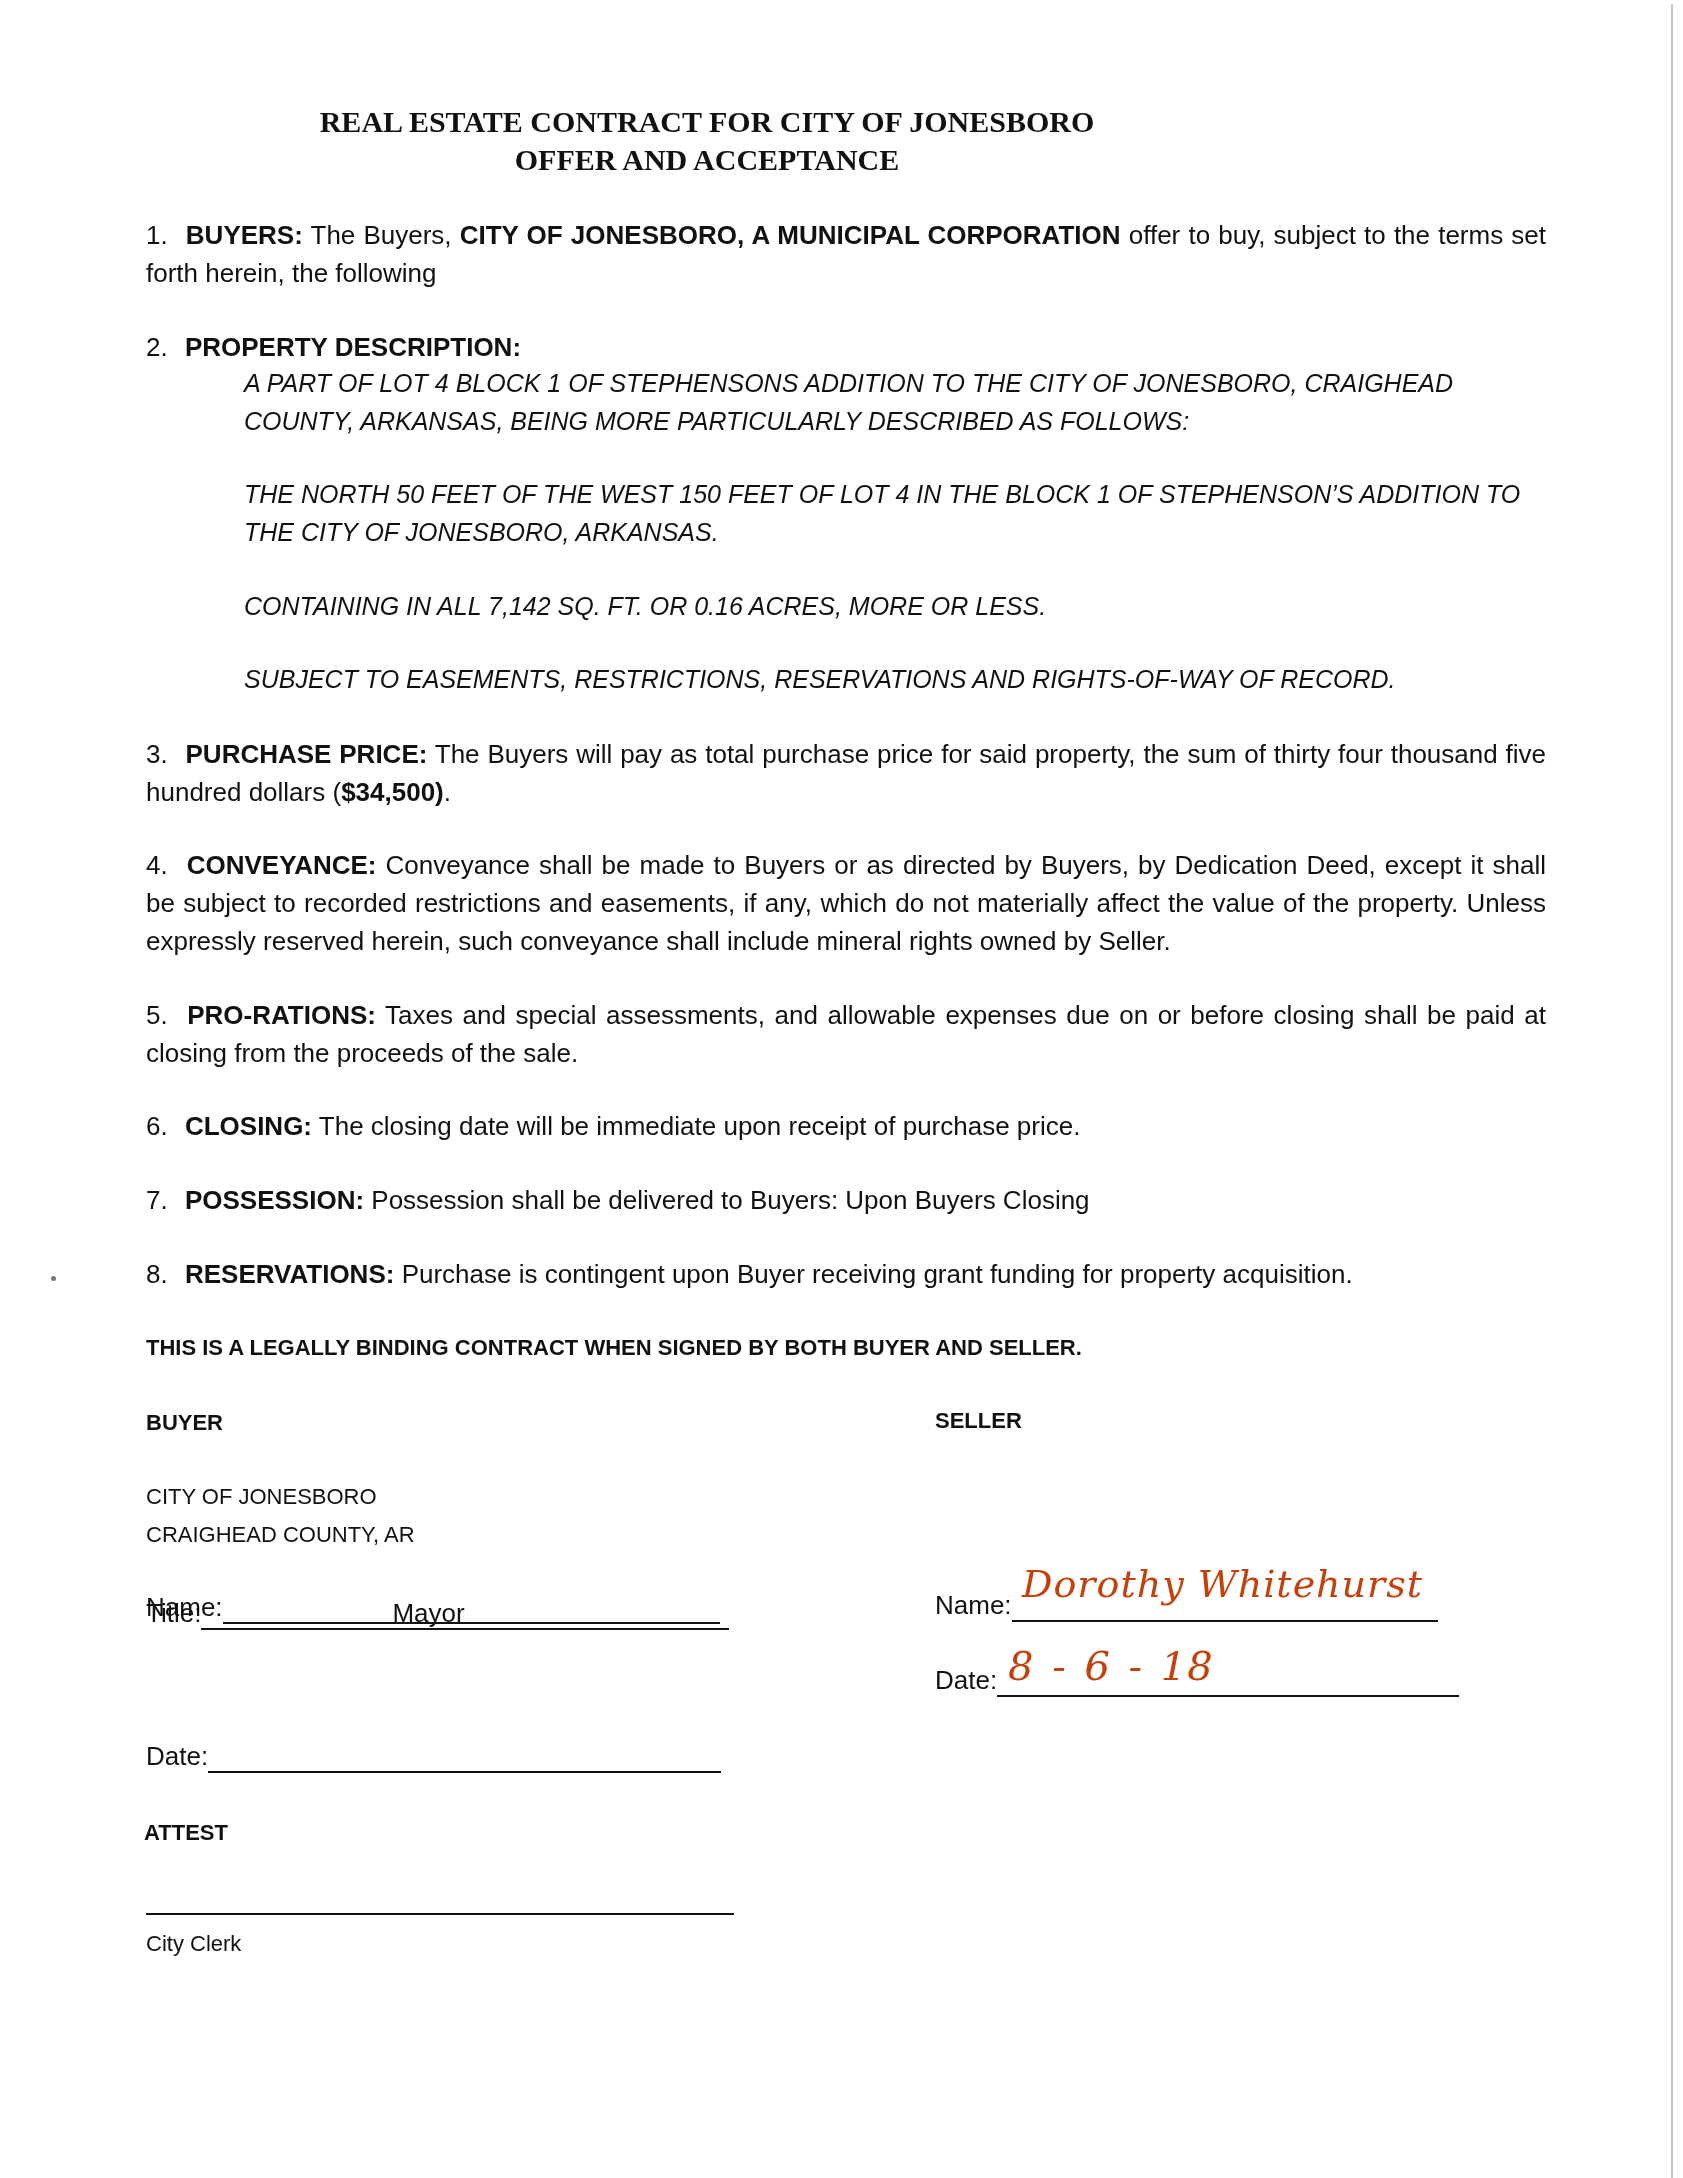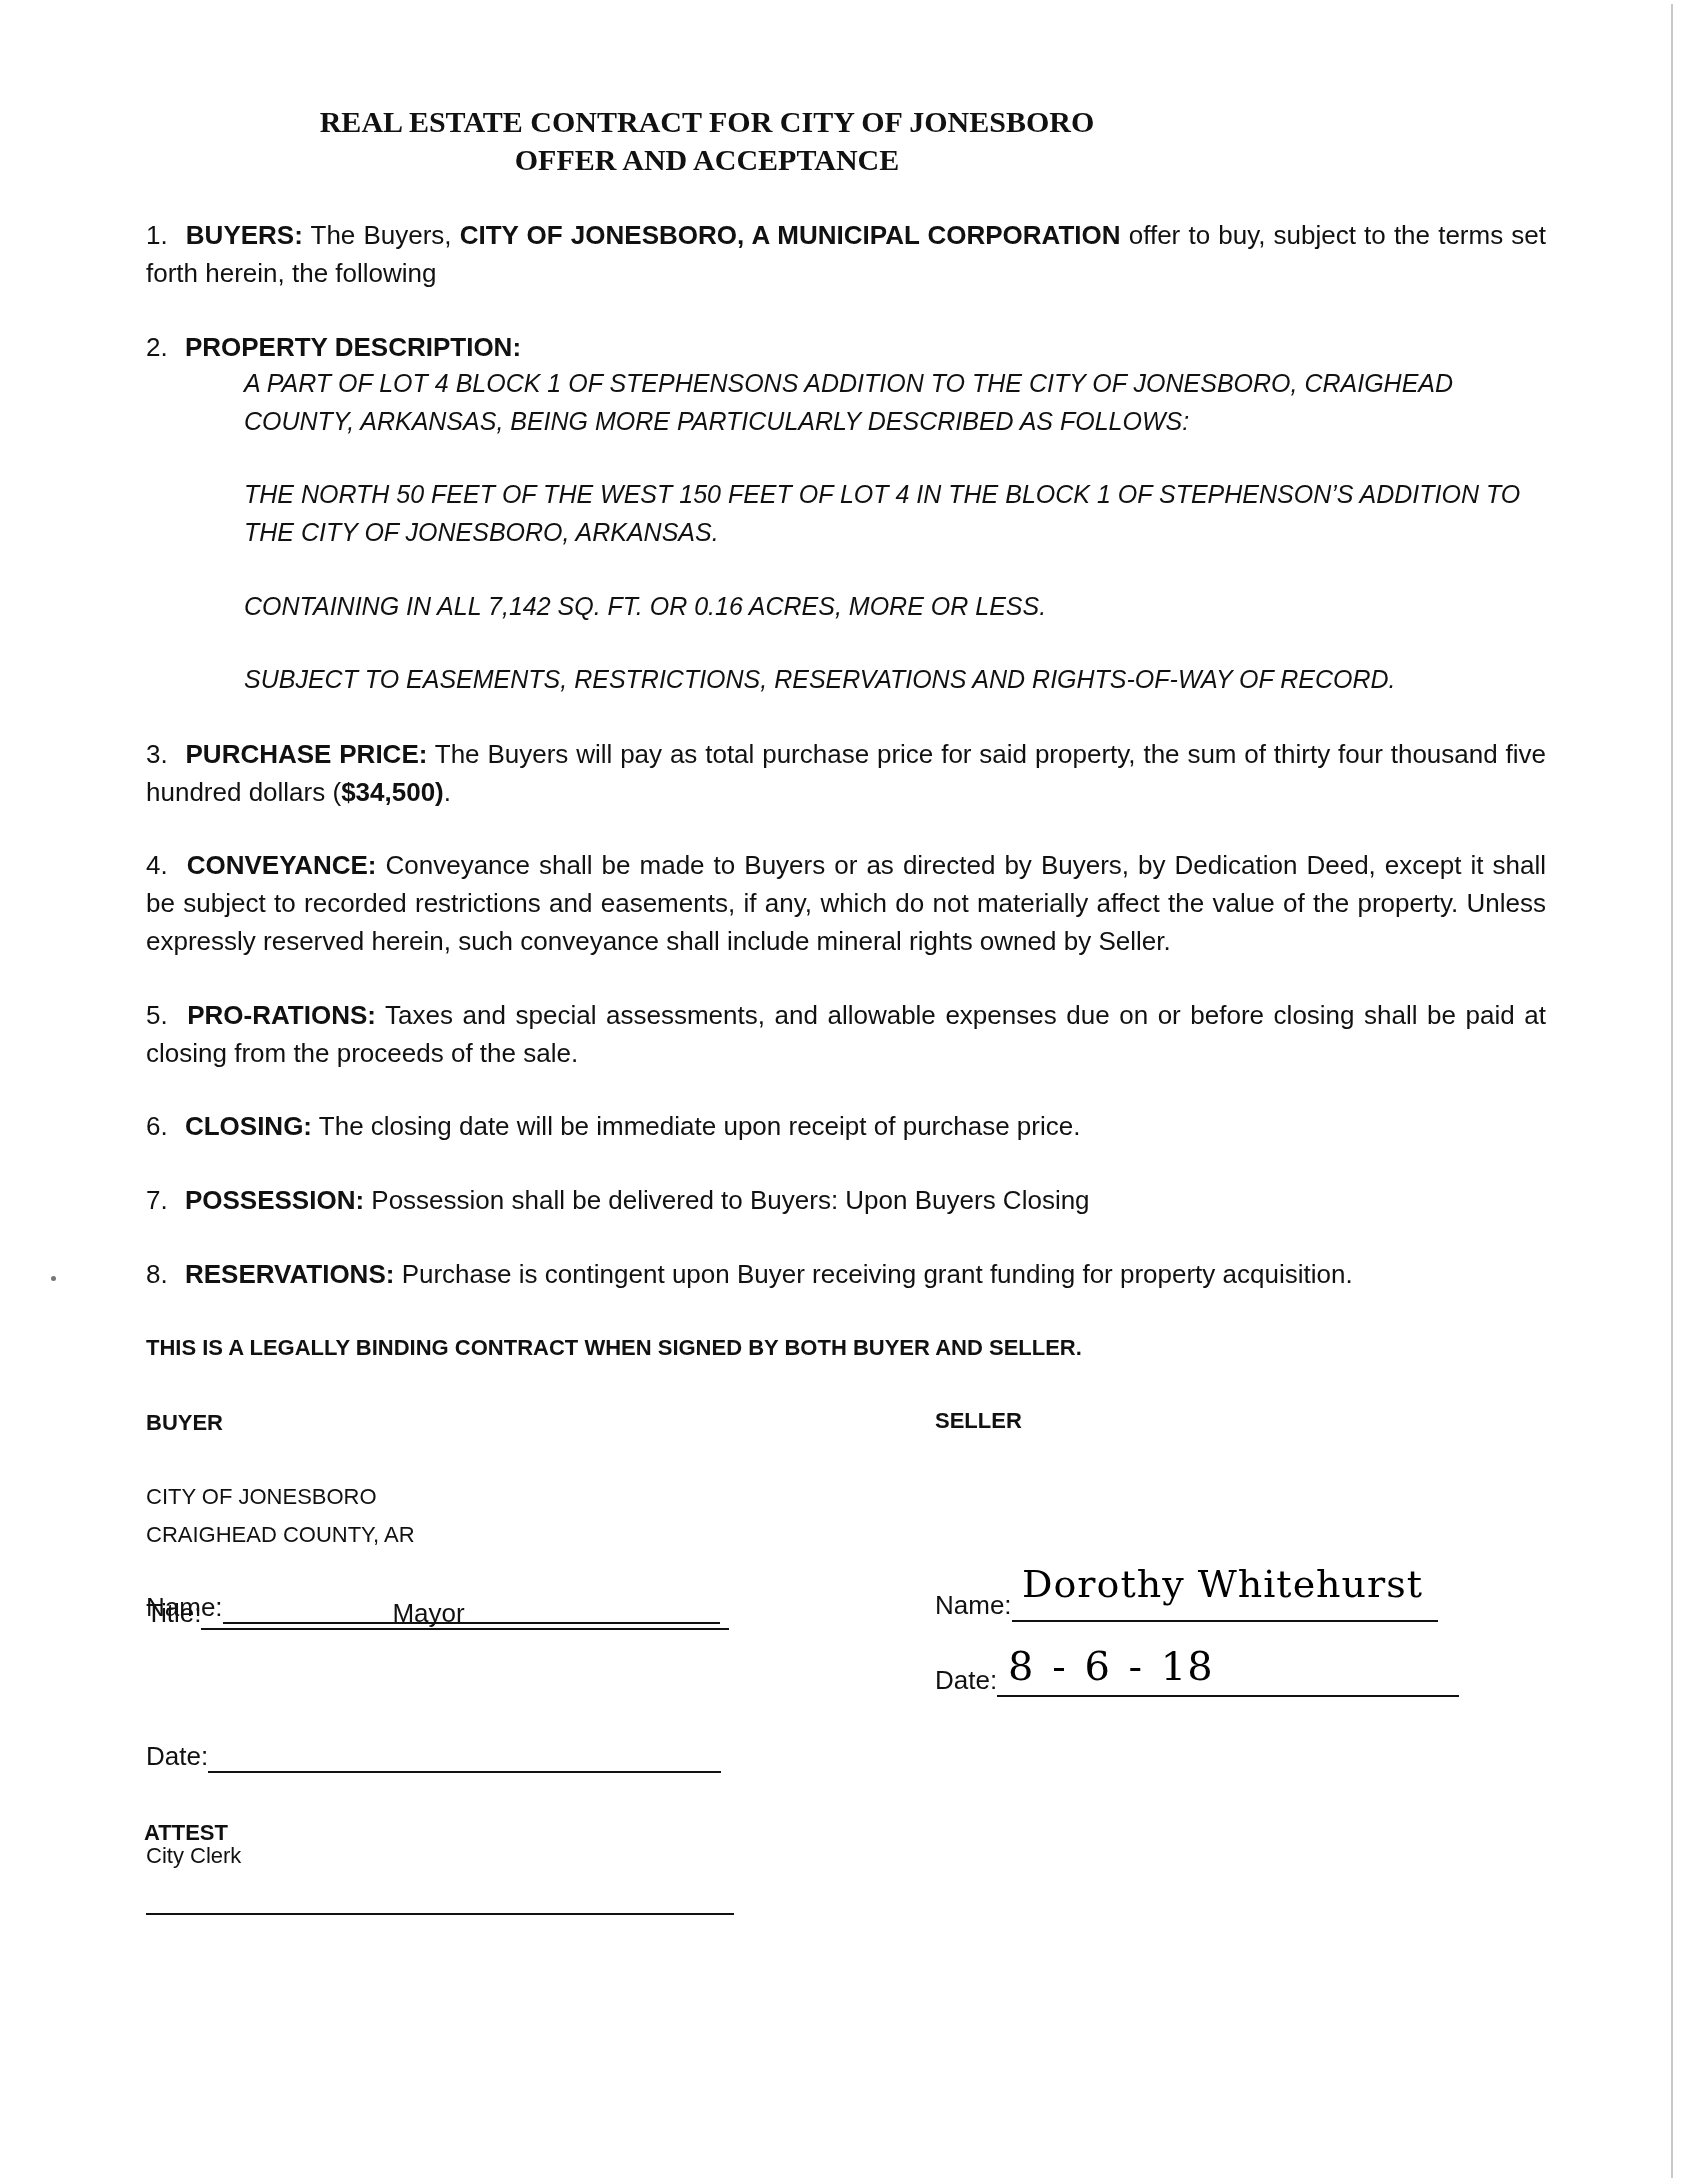--- a/index.html
+++ b/index.html
@@ -23,22 +23,22 @@
   .desc {
     position: absolute; left: 244px; width: 1307px;
     font-size: 25px; line-height: 38px; font-style: italic;
   }
   .label { position: absolute; font-size: 22px; line-height: 34px; }
   .bold { font-weight: bold; }
   .field { position: absolute; font-size: 26px; line-height: 34px; display: flex; align-items: flex-end; }
   .line { border-bottom: 2px solid #111; height: 28px; position: relative; }
   .line .val { position: absolute; bottom: -2px; font-size: 26px; }
   .sig {
-    position: absolute; font-family: "DejaVu Serif", serif; 
-    font-size: 38px; color: #000000; letter-spacing: 1px;
+    position: absolute; font-family: "DejaVu Serif", serif; font-style: italic;
+    font-size: 38px; color: #c2410c; letter-spacing: 1px;
   }
 </style>
 </head>
 <body>
 
 <div class="edge"></div>
 <div class="speck"></div>
 
 <div class="title t1">REAL ESTATE CONTRACT FOR CITY OF JONESBORO</div>
 <div class="title t2">OFFER AND ACCEPTANCE</div>
@@ -118,21 +118,21 @@
   <span>Date:</span>
   <span class="line" style="width:513px;">
       <span class="val"></span>
     </span>
 </div>
 
 <div class="label bold" style="left:144px; top:1816px;">ATTEST</div>
 <div class="line" style="position:absolute; left:146px; top:1889px; width:588px; height:24px;">
     <span class="val"></span>
   </div>
-<div class="label" style="left:146px; top:1839px;">City Clerk</div>
+<div class="label" style="left:146px; top:1927px;">City Clerk</div>
 
 <div class="label bold" style="left:935px; top:1404px;">SELLER</div>
 
 <div class="field" style="left:935px; top:1588px;">
   <span>Name:</span>
   <span class="line" style="width:426px;"></span>
 </div>
 <div class="sig" style="left:1022px; top:1562px;">Dorothy Whitehurst</div>
 
 <div class="field" style="left:935px; top:1663px;">

